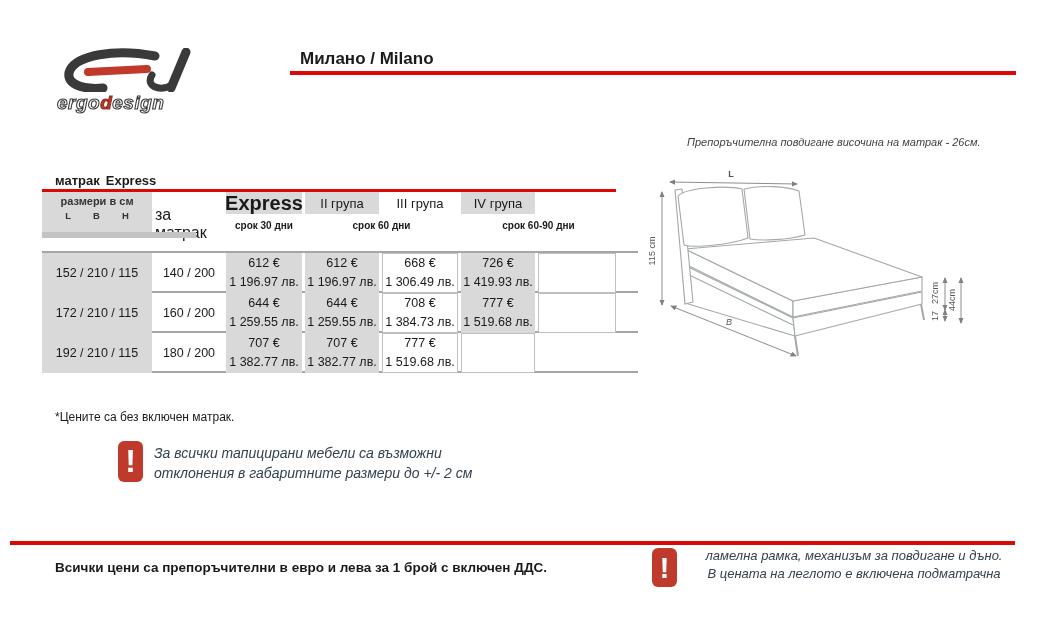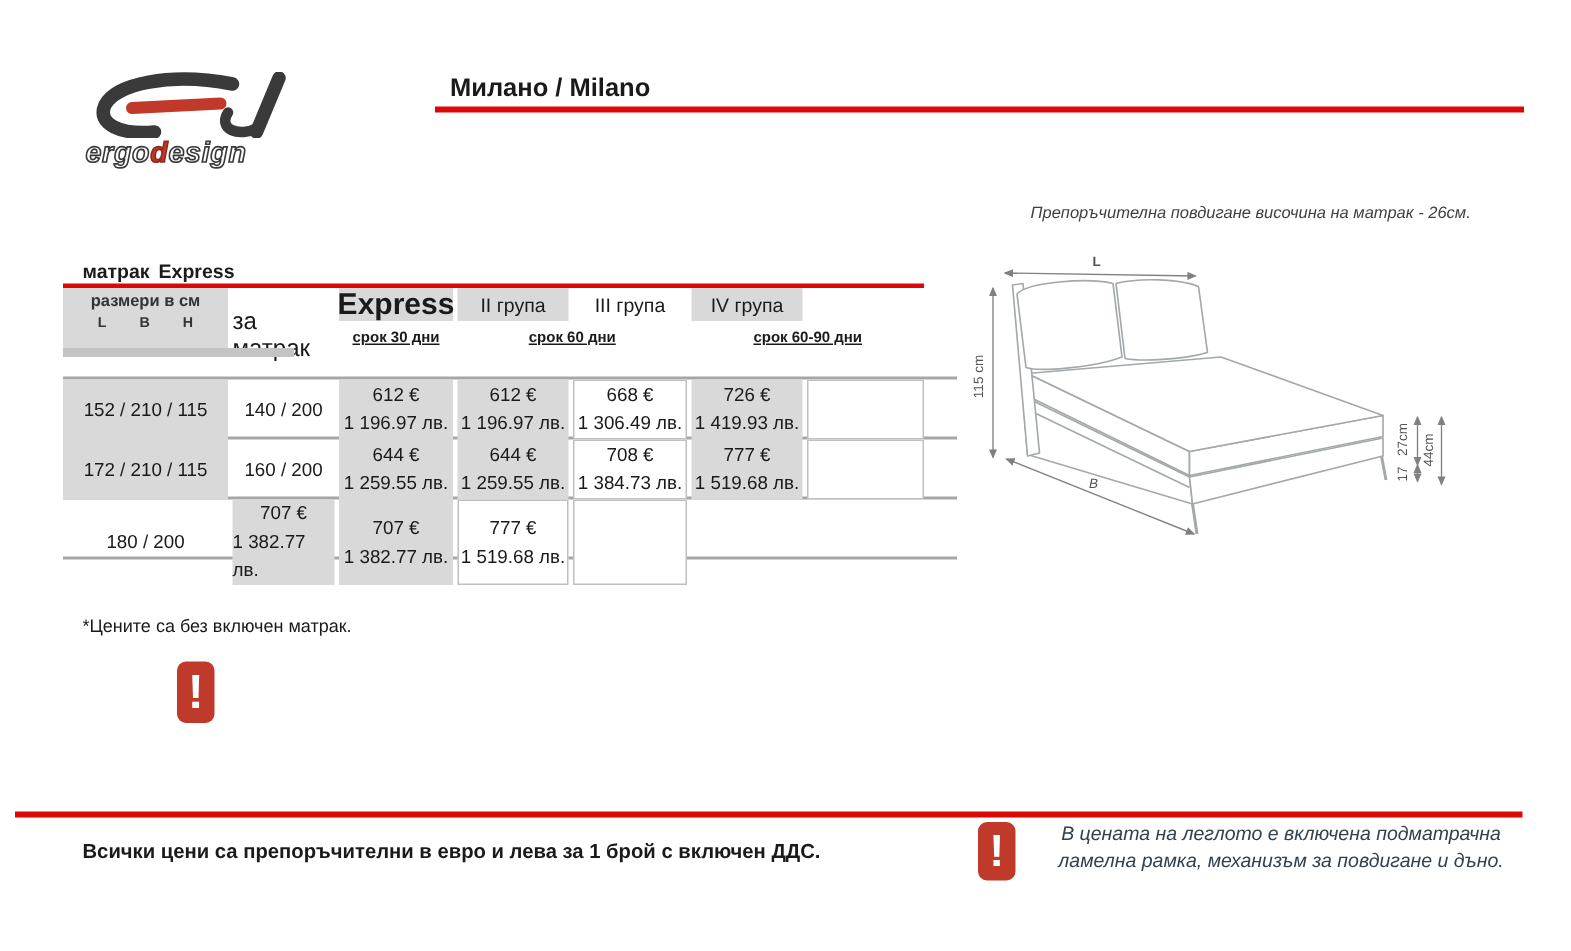--- a/index.html
+++ b/index.html
@@ -36,21 +36,21 @@
     grid-template-rows:22px 18px; column-gap:3px;
   }
   .hc { display:flex; align-items:center; justify-content:center; }
   .gray { background:#d9d9d9; }
   .hc-dims { grid-row:1 / span 2; flex-direction:column; justify-content:flex-start; padding-top:3px; }
   .hc-dims .dims-title { font-size:11px; font-weight:700; color:#333; }
   .hc-dims .axes { display:flex; gap:22px; font-size:9.5px; font-weight:700; color:#333; margin-top:3px; }
   .hc-mattress { grid-row:1 / span 2; align-items:flex-start; justify-content:center; padding-top:14px; font-size:16px; }
   .hc-express { font-size:20px; font-weight:700; }
   .hc-group { font-size:13px; }
-  .term { font-size:10px; font-weight:700; padding-top:4px;text-decoration:underline; }
+  .term { font-size:10px; font-weight:700; padding-top:4px; }
   .term-1 { grid-column:3; }
   .term-2 { grid-column:4 / span 2; }
   .term-3 { grid-column:6 / span 2; }
 
   .header-strip { position:absolute; left:0; top:59px; width:154px; height:6px; background:#c3c3c3; }
 
   .t-body { position:absolute; left:0; top:78px; width:596px; border-bottom:2px solid #a6a6a6; }
   .t-row {
     display:grid; grid-template-columns:110px 68px 76px 74px 76px 74px 78px;
     column-gap:3px; height:40px; border-top:2px solid #a6a6a6;
@@ -175,20 +175,23 @@
           <span class="line">1 384.73 лв.</span>
         </div>
         <div class="cell gray">
           <span class="line">777 €</span>
           <span class="line">1 519.68 лв.</span>
         </div>
         <div class="cell cell-white-bordered"></div>
       </div>
 
       <div class="t-row">
+        <div class="cell gray">
+            <span class="line">192 / 210 / 115</span>
+          </div>
         <div class="cell">
             <span class="line">180 / 200</span>
           </div>
         <div class="cell gray">
           <span class="line">707 €</span>
           <span class="line">1 382.77 лв.</span>
         </div>
         <div class="cell gray">
           <span class="line">707 €</span>
           <span class="line">1 382.77 лв.</span>
@@ -199,27 +202,31 @@
         </div>
         <div class="cell cell-white-bordered"></div>
       </div>
 
     </div>
   </div>
 
   <div class="abs price-footnote">*Цените са без включен матрак.</div>
 
   <div class="abs excl-icon warn1-icon">!</div>
+  <div class="abs warn1-text">
+    <div>За всички тапицирани мебели са възможни</div>
+    <div>отклонения в габаритните размери до +/- 2 см</div>
+  </div>
 
   <div class="abs footer-divider"></div>
   <div class="abs footer-price-note">Всички цени са препоръчителни в евро и лева за 1 брой с включен ДДС.</div>
   <div class="abs excl-icon warn2-icon">!</div>
   <div class="abs warn2-text">
+    <div>ламелна рамка, механизъм за повдигане и дъно.</div>
     <div>В цената на леглото е включена подматрачна</div>
-    <div>ламелна рамка, механизъм за повдигане и дъно.</div>
   </div>
 
   <div class="abs bed-diagram">
     <svg width="345" height="250" viewBox="0 0 345 250">
       <defs>
         <marker id="ah" markerWidth="7" markerHeight="6" refX="6" refY="3" orient="auto-start-reverse">
           <path d="M0,0 L7,3 L0,6 Z" fill="#808080"></path>
         </marker>
       </defs>
 

